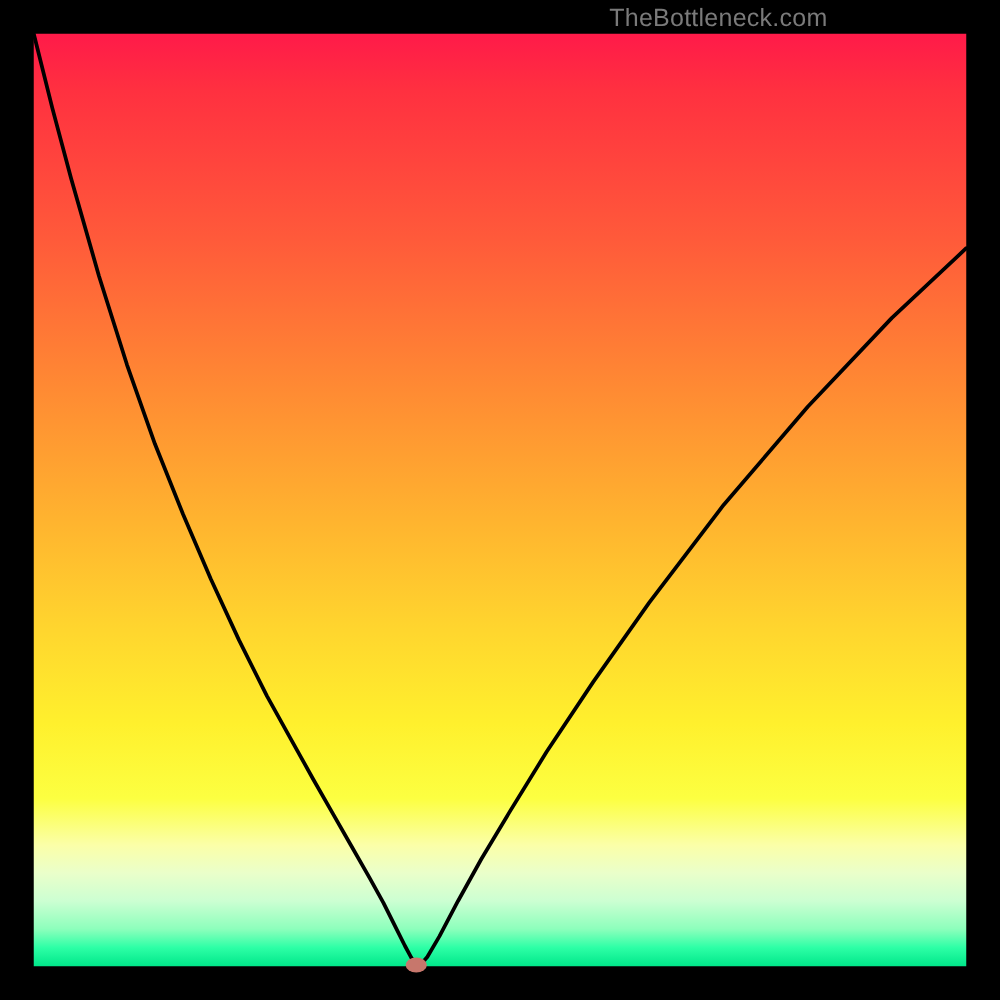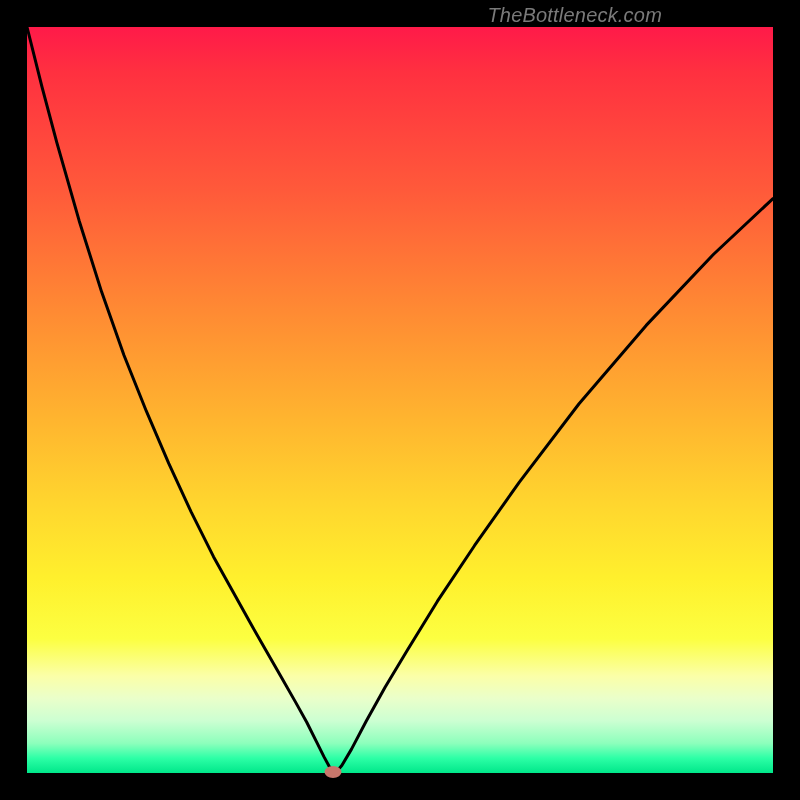--- a/index.html
+++ b/index.html
@@ -11,21 +11,20 @@
     overflow: hidden;
     font-family: Arial, Helvetica, sans-serif;
   }
   .frame {
     position: absolute;
     left: 0;
     top: 0;
     width: 676px;
     height: 800px;
     background: #000;
-    font-style: italic;
   }
   .plot-area {
     position: absolute;
     left: 27px;
     top: 27px;
     width: 746px;
     height: 746px;
     background: linear-gradient(to bottom,
       #ff1a49 0%,
       #ff3040 6%,

